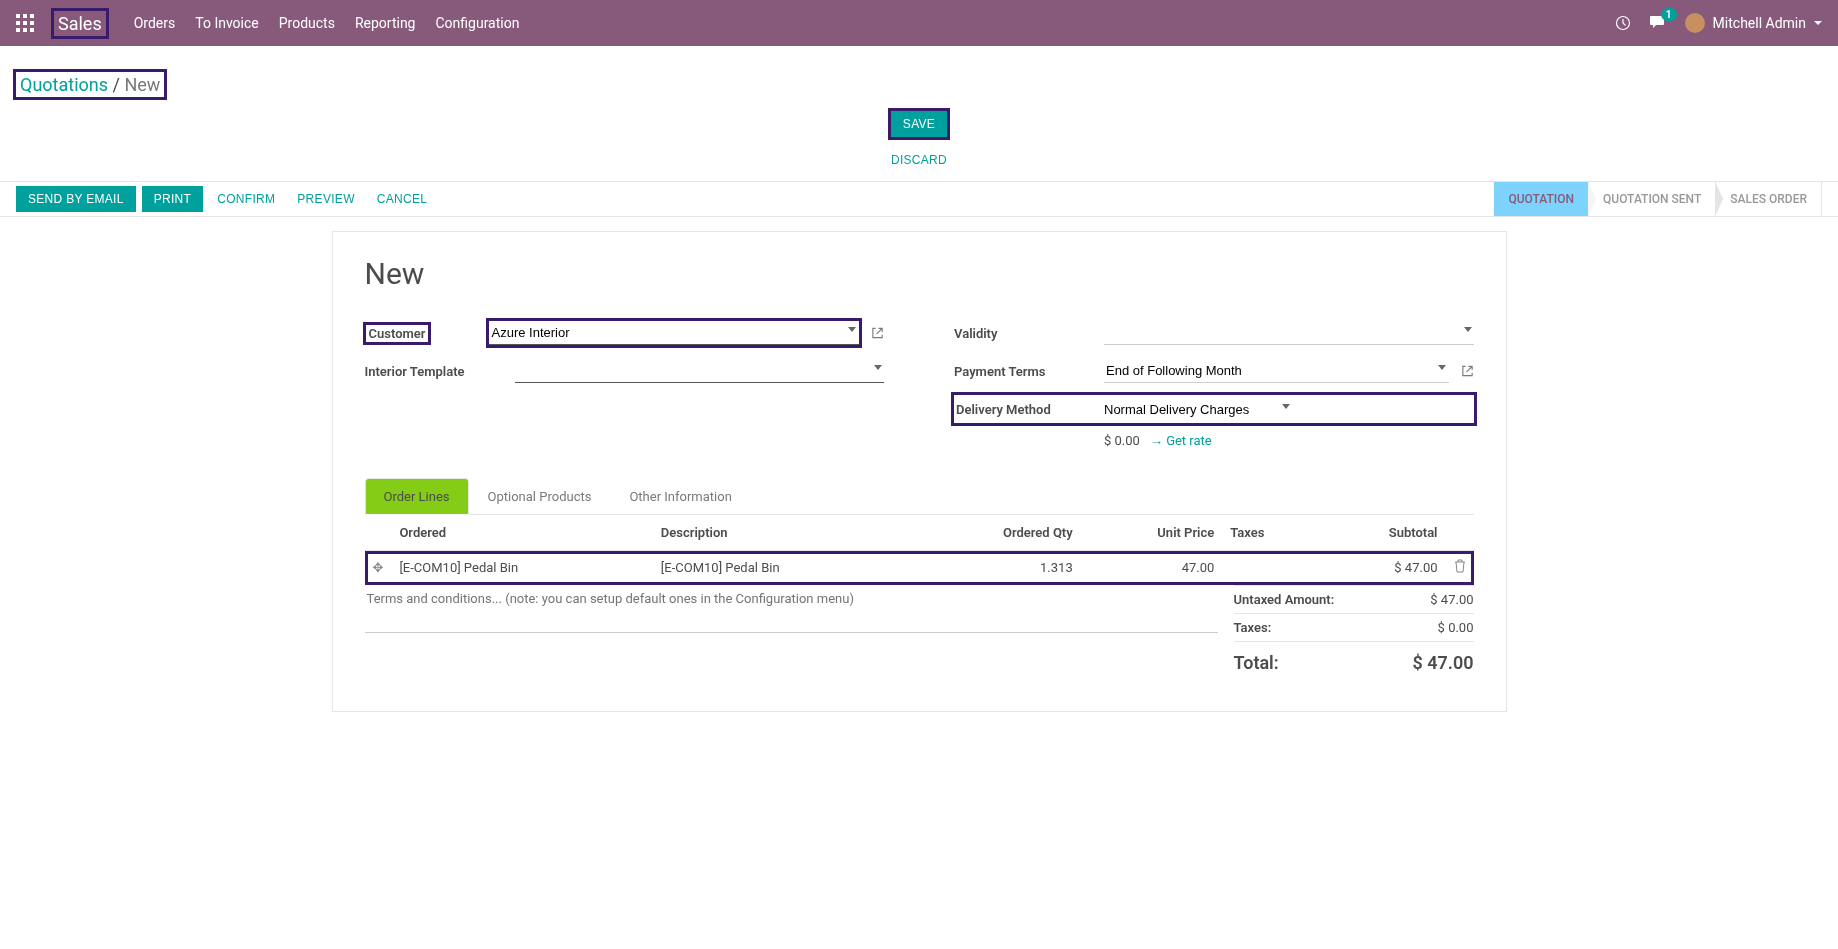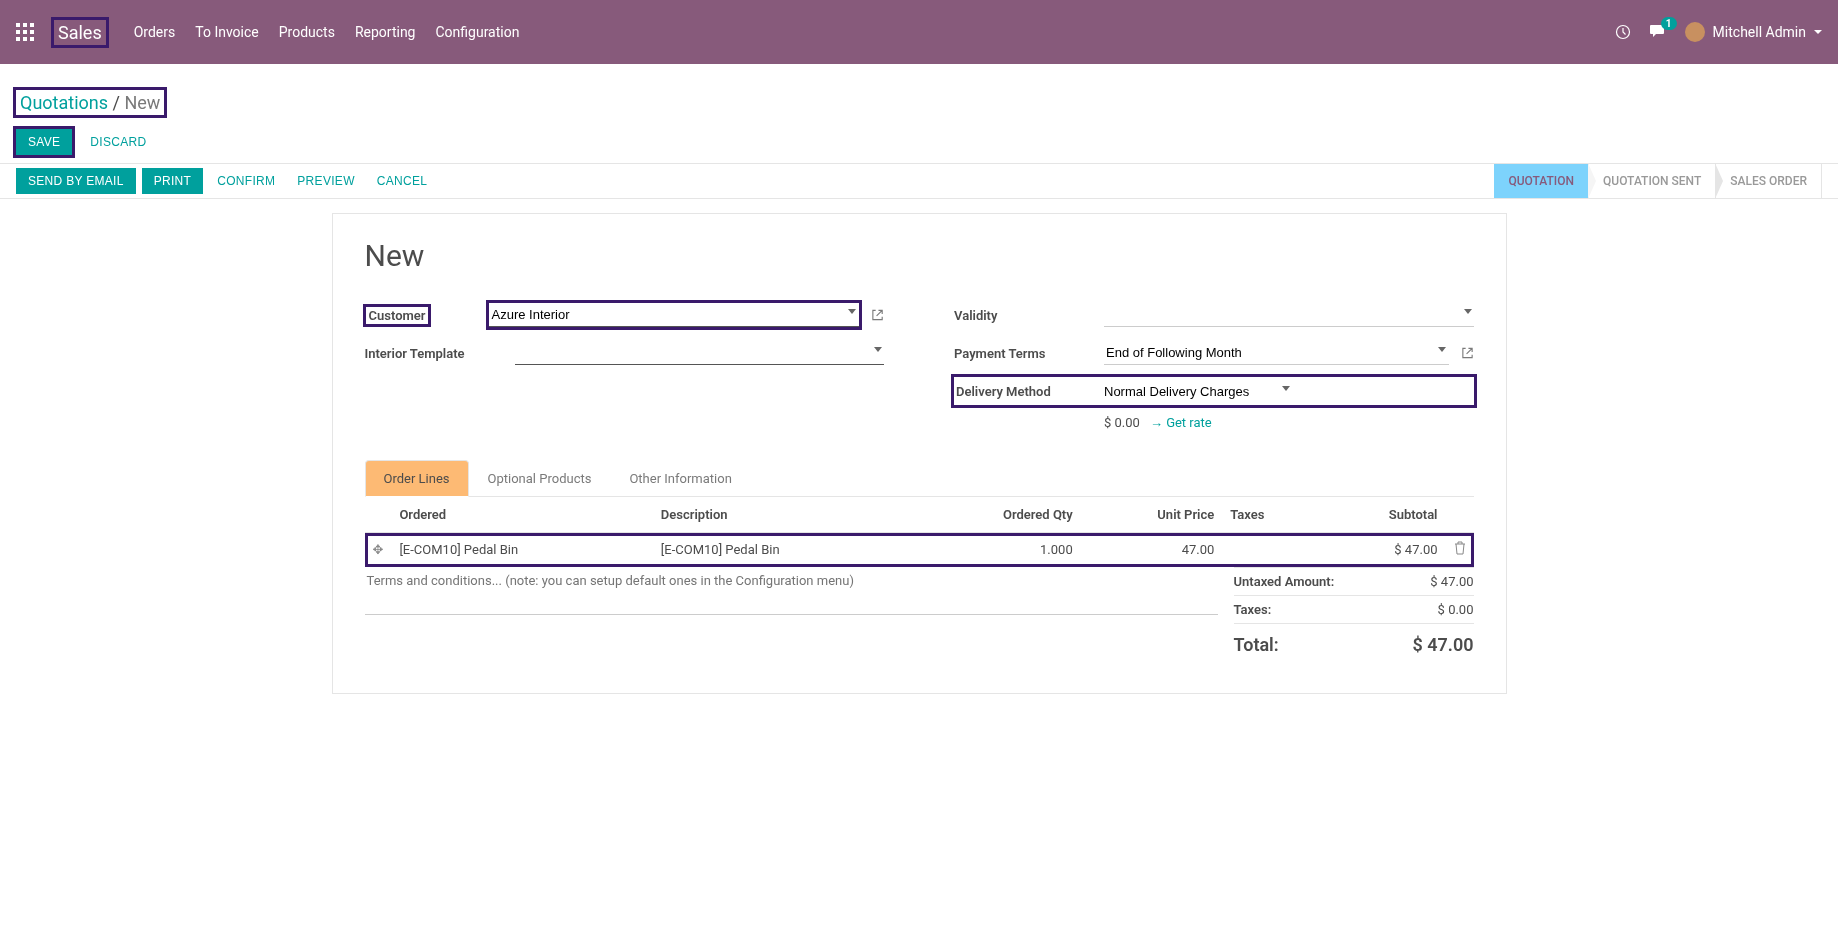--- a/index.html
+++ b/index.html
@@ -1,38 +1,38 @@
 <!DOCTYPE html>
 <html><head>
 <meta charset="utf-8">
 <style>
 * { box-sizing: border-box; margin: 0; padding: 0; }
 body { font-family: -apple-system, BlinkMacSystemFont, "Segoe UI", Roboto, sans-serif; font-size: 13px; color: #4c4c4c; background: #fff; }
 
 
-.topnav { background: #875a7b; color: #fff; height: 64px; display: flex; align-items: center; padding: 0 16px; }
+.topnav { background: #875a7b; color: #fff; height: 46px; display: flex; align-items: center; padding: 0 16px; }
 .topnav .apps-icon { width: 18px; height: 18px; margin-right: 20px; cursor: pointer; }
 .topnav .brand { font-size: 18px; font-weight: 400; margin-right: 28px; padding: 2px 4px; }
 .topnav .brand.hl { outline: 3px solid #3a1a6b; outline-offset: 0; }
 .topnav .menu { display: flex; gap: 20px; }
 .topnav .menu a { color: #fff; text-decoration: none; font-size: 14px; cursor: pointer; }
 .topnav .right { margin-left: auto; display: flex; align-items: center; gap: 18px; }
 .topnav .icon { cursor: pointer; }
 .msg-badge { position: relative; }
 .msg-badge .badge { position: absolute; top: -6px; right: -10px; background: #00a09d; color: #fff; border-radius: 8px; font-size: 10px; padding: 1px 5px; font-weight: bold; }
 .user { display: flex; align-items: center; gap: 8px; cursor: pointer; font-size: 14px; }
 .avatar { width: 20px; height: 20px; border-radius: 50%; background: #c89060; display: inline-block; }
 
 
 .control-area { padding: 26px 16px 8px; }
 .breadcrumb { font-size: 18px; color: #4c4c4c; margin-bottom: 10px; display: inline-block; padding: 2px 4px; }
 .breadcrumb.hl { outline: 3px solid #3a1a6b; }
 .breadcrumb .bc-link { color: #00a09d; cursor: pointer; }
 .breadcrumb .bc-current { color: #7a7a7a; }
-.control-btns { display: flex; gap: 10px; align-items: center; margin-top: 4px; }
+.control-btns { display: flex; gap: 10px; align-items: center; margin-top: 4px; flex-direction: column; }
 .btn { border: none; padding: 6px 12px; font-size: 12px; cursor: pointer; font-weight: 500; letter-spacing: 0.3px; }
 .btn-primary { background: #00a09d; color: #fff; }
 .btn-primary.hl { outline: 3px solid #3a1a6b; outline-offset: 0; }
 .btn-link { background: transparent; color: #00a09d; padding: 6px 8px; }
 
 
 .action-bar { border-top: 1px solid #e5e5e5; border-bottom: 1px solid #e5e5e5; display: flex; align-items: center; padding: 0 16px; height: 36px; }
 .action-bar .left-actions { display: flex; gap: 6px; align-items: center; }
 .action-bar .btn-primary { font-size: 12px; }
 .statusbar { margin-left: auto; display: flex; align-items: stretch; height: 36px; }
@@ -60,21 +60,21 @@
 
 .delivery-row.hl { outline: 3px solid #3a1a6b; padding: 2px; }
 .delivery-row.hl .form-label { width: 146px; }
 
 .rate-line { margin-left: 150px; display: flex; gap: 10px; align-items: center; font-size: 13px; margin-top: 2px; }
 .rate-line .gr { color: #00a09d; cursor: pointer; font-weight: 400; }
 
 
 .tabs { display: flex; border-bottom: 1px solid #e5e5e5; }
 .tab { padding: 10px 18px; font-size: 13px; color: #7a7a7a; cursor: pointer; border: 1px solid transparent; border-bottom: none; margin-bottom: -1px; }
-.tab.active { color: #4c4c4c; border-color: #e5e5e5; border-bottom: 1px solid #fff; border-radius: 4px 4px 0 0; background: #fdba74; }
+.tab.active { color: #4c4c4c; border-color: #e5e5e5; border-bottom: 1px solid #fff; border-radius: 4px 4px 0 0; background: #84cc16; }
 
 
 table.lines { width: 100%; border-collapse: collapse; margin-top: 0; }
 table.lines th { text-align: left; font-size: 13px; font-weight: 600; color: #4c4c4c; padding: 10px 8px; border-bottom: 1px solid #e5e5e5; }
 table.lines th.r { text-align: right; }
 table.lines td { padding: 8px 8px; font-size: 13px; border-bottom: 1px solid #f0f0f0; }
 table.lines td.r { text-align: right; }
 .line-row.hl td { outline: none; }
 .line-row.hl { outline: 3px solid #3a1a6b; outline-offset: -3px; }
 .drag-handle { color: #888; cursor: move; width: 20px; }
@@ -236,21 +236,21 @@
           <th>Taxes</th>
           <th class="r">Subtotal</th>
           <th style="width:24px;"></th>
         </tr>
       </thead>
       <tbody>
         <tr class="line-row hl">
           <td class="drag-handle">✥</td>
           <td>[E-COM10] Pedal Bin</td>
           <td>[E-COM10] Pedal Bin</td>
-          <td class="r">1.000</td>
+          <td class="r">1.313</td>
           <td class="r">47.00</td>
           <td></td>
           <td class="r">$ 47.00</td>
           <td class="del-icon">
             <svg width="12" height="14" viewBox="0 0 12 14" fill="none" stroke="#888" stroke-width="1">
                 <path d="M1 3h10M4 3V1h4v2M2 3l1 10h6l1-10"></path>
               </svg>
           </td>
         </tr>
       </tbody>

